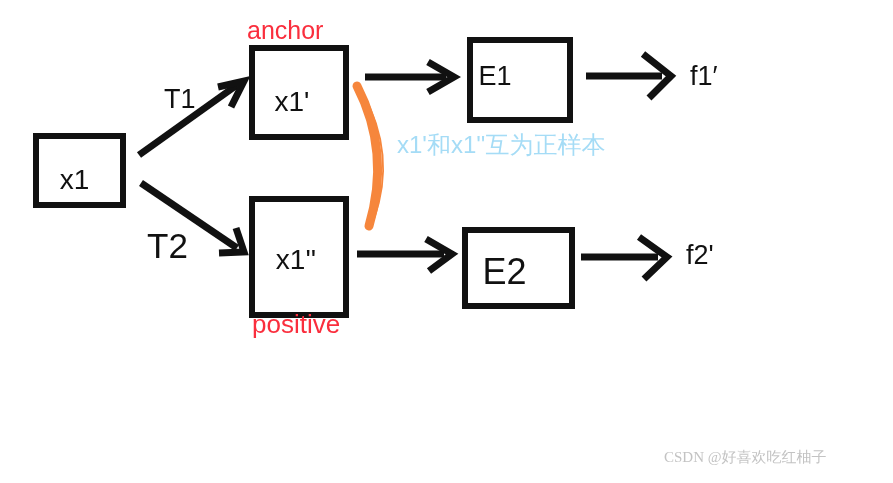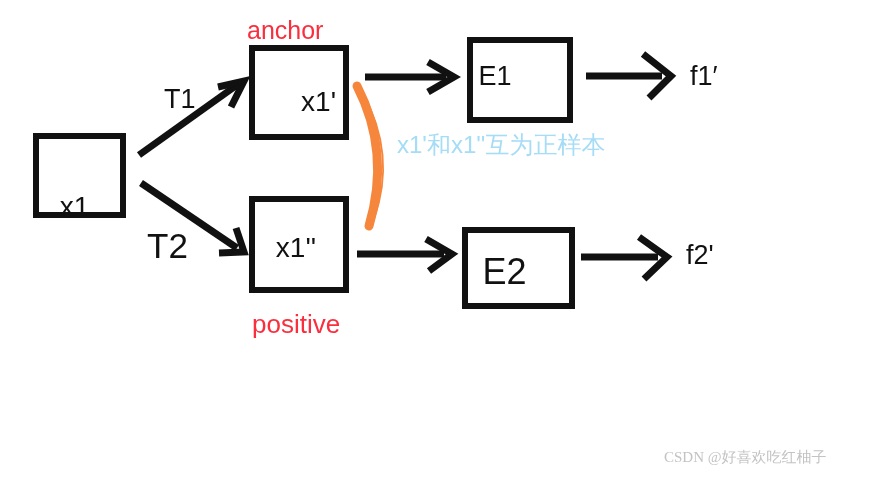--- a/index.html
+++ b/index.html
@@ -21,23 +21,23 @@
   }
   .node{
     position:absolute;
     border:6px solid var(--ink);
     background:transparent;
     display:flex;align-items:center;justify-content:center;
     color:var(--ink);
     font-size:28px;
     line-height:1;
   }
-  #box-x1      {left:33px;  top:133px; width:93px;  height:85px;align-items:flex-end;}
-  #box-x1p     {left:249px; top:45px;  width:100px; height:95px;justify-content:flex-end;}
-  #box-x1pp    {left:249px; top:196px; width:100px; height:97px;}
+  #box-x1      {left:33px;  top:133px; width:93px;  height:75px;}
+  #box-x1p     {left:249px; top:45px;  width:100px; height:95px;}
+  #box-x1pp    {left:249px; top:196px; width:100px; height:122px;}
   #box-e1      {left:467px; top:37px;  width:106px; height:86px;}
   #box-e2      {left:462px; top:227px; width:113px; height:82px;}
   #box-x1  .node-label{transform:translate(-5px,9px);}
   #box-x1p .node-label{transform:translate(-7px,9px);}
   #box-x1pp .node-label{transform:translate(-3px,3px);}
   #box-e1  .node-label{transform:translate(-25px,-4px);font-size:27px;}
   #box-e2  .node-label{transform:translate(-14px,4px);font-size:36px;}
 
   .txt{position:absolute;line-height:1.15;white-space:nowrap;}
   #lbl-anchor   {left:247px; top:16px;  font-size:25px; color:var(--red);}

